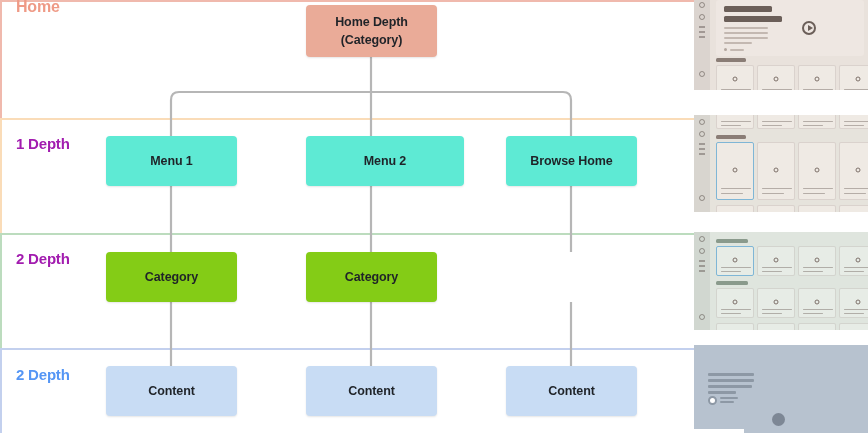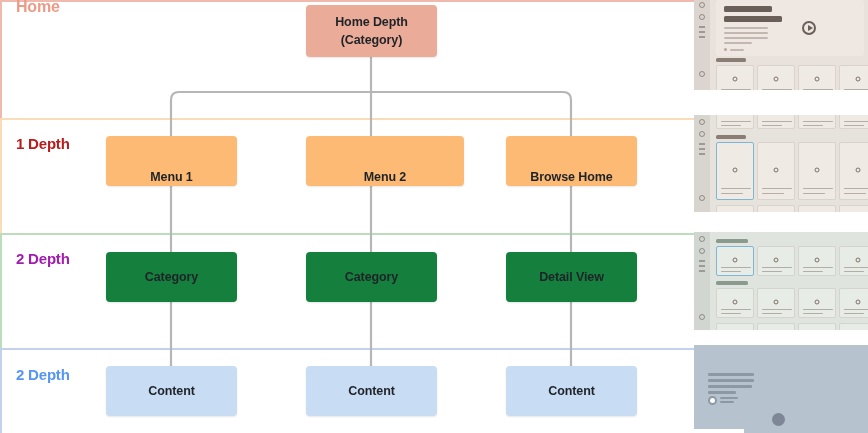--- a/index.html
+++ b/index.html
@@ -42,21 +42,21 @@
 
   
   .depth-label {
     position: absolute;
     font-size: 15px;
     font-weight: bold;
     letter-spacing: -0.2px;
     white-space: nowrap;
   }
   .depth-label.home { left: 16px; top: -2px;  color: #ef9a86; font-size: 16px; }
-  .depth-label.d1   { left: 16px; top: 135px; color: #b91c1c; }
+  .depth-label.d1   { left: 16px; top: 135px; color: #a21caf; }
   .depth-label.d2   { left: 16px; top: 250px; color: #a21caf; }
   .depth-label.d3   { left: 16px; top: 366px; color: #5596f5; }
 
   
   #connectors {
     position: absolute;
     left: 0; top: 0;
     width: 694px; height: 433px;
     pointer-events: none;
   }
@@ -70,22 +70,22 @@
     justify-content: center;
     text-align: center;
     color: #1f2328;
     font-size: 12.5px;
     font-weight: bold;
     line-height: 1.45;
     letter-spacing: -0.1px;
     box-shadow: 0 1px 2px rgba(0,0,0,0.10);
   }
   .node.root     { background: #eaab98; }
-  .node.lvl1     { background: #fdba74; align-items: flex-end; }
-  .node.lvl2     { background: #15803d; }
+  .node.lvl1     { background: #5eead4; }
+  .node.lvl2     { background: #84cc16; }
   .node.lvl3     { background: #c8dcf4; }
 
   
   .mockup {
     position: absolute;
     left: 694px;
     width: 174px;
     overflow: hidden;
   }
   .mockup.m1 { top: 0px;   height: 90px;  background: #e9e2dc; }
@@ -245,23 +245,20 @@
   </div>
   <div class="node lvl1" style="left:506px; top:136px; width:131px; height:50px;">
     <span>Browse Home</span>
   </div>
 
   <div class="node lvl2" style="left:106px; top:252px; width:131px; height:50px;">
     <span>Category</span>
   </div>
   <div class="node lvl2" style="left:306px; top:252px; width:131px; height:50px;">
     <span>Category</span>
-  </div>
-  <div class="node lvl2" style="left:506px; top:252px; width:131px; height:50px;">
-    <span>Detail View</span>
   </div>
 
   <div class="node lvl3" style="left:106px; top:366px; width:131px; height:50px;">
     <span>Content</span>
   </div>
   <div class="node lvl3" style="left:306px; top:366px; width:131px; height:50px;">
     <span>Content</span>
   </div>
   <div class="node lvl3" style="left:506px; top:366px; width:131px; height:50px;">
     <span>Content</span>

